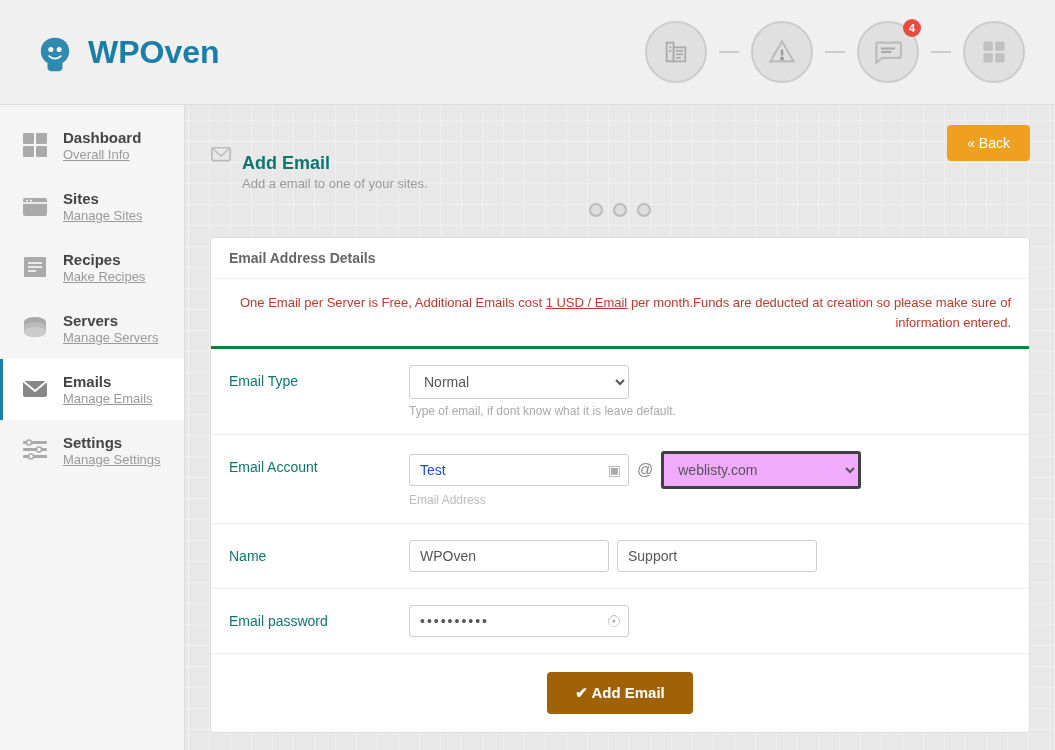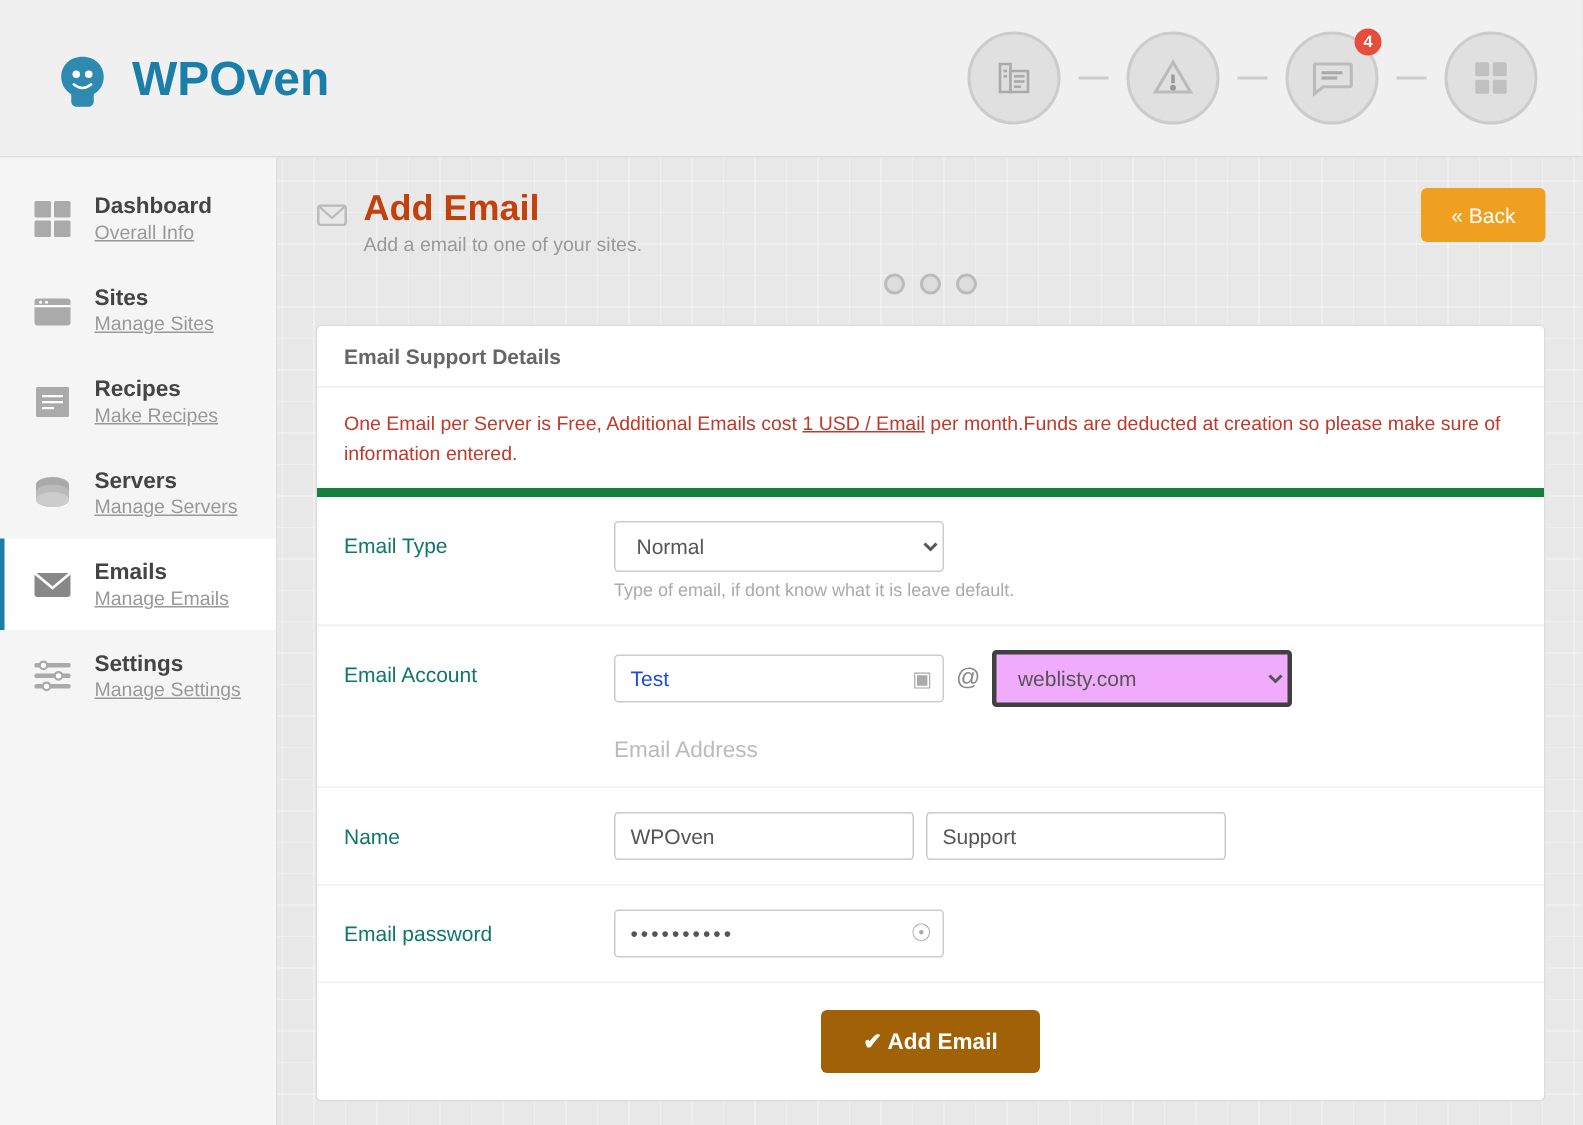--- a/index.html
+++ b/index.html
@@ -90,21 +90,21 @@
     
     .sidebar {
       width: 185px;
       background: #f5f5f5;
       border-right: 1px solid #ddd;
       padding-top: 10px;
       flex-shrink: 0;
     }
     .sidebar-item {
       display: flex;
-      align-items: center;
+      align-items: flex-start;
       padding: 14px 16px;
       cursor: pointer;
       border-left: 3px solid transparent;
       gap: 12px;
     }
     .sidebar-item.active {
       background: #fff;
       border-left-color: #1a7ea8;
     }
     .sidebar-item-icon {
@@ -146,23 +146,24 @@
     }
     .page-title-section {
       display: flex;
       align-items: center;
       gap: 10px;
     }
     .page-icon {
       color: #888;
     }
     .page-title {
-      font-size: 24px;
+      font-size: 18px;
       font-weight: 600;
-      color: #c2410c;
+      color: #0f766e;
+      margin-top: 28px;
     }
     .page-subtitle {
       font-size: 13px;
       color: #999;
       margin-top: 2px;
     }
     .back-btn {
       background: #f0a020;
       color: white;
       border: none;
@@ -201,24 +202,25 @@
       padding: 12px 18px;
       border-bottom: 1px solid #eee;
       font-size: 14px;
       color: #666;
       font-weight: 600;
     }
 
     
     .info-box {
       padding: 14px 18px;
-      border-bottom: 6px solid #15803d;
+      border-bottom: 3px solid #15803d;
       font-size: 13px;
       color: #c0392b;
       line-height: 1.5;
+      text-align: right;
     }
     .info-box a {
       color: #c0392b;
       text-decoration: underline;
     }
 
     
     .form-row {
       display: flex;
       align-items: flex-start;
@@ -289,23 +291,23 @@
       padding: 7px 10px;
       border: 3px solid #404040;
       border-radius: 3px;
       font-size: 14px;
       color: #555;
       background: #f0abfc;
       cursor: pointer;
       appearance: auto;
     }
     .email-addr-hint {
-      font-size: 15px;
+      font-size: 12px;
       color: #bbb;
-      margin-top: 20px;
+      margin-top: 4px;
     }
 
     .name-wrap {
       display: flex;
       gap: 8px;
     }
     .name-input {
       width: 200px;
       padding: 7px 10px;
       border: 1px solid #ccc;
@@ -535,21 +537,21 @@
       <button class="back-btn">« Back</button>
     </div>
 
     <div class="steps">
       <div class="step-dot"></div>
       <div class="step-dot"></div>
       <div class="step-dot"></div>
     </div>
 
     <div class="card">
-      <div class="card-header">Email Support Details</div>
+      <div class="card-header">Email Address Details</div>
 
       <div class="info-box">
         <span>One Email per Server is Free, Additional Emails cost </span><a href="#">1 USD / Email</a><span> per month.Funds are deducted at creation so please make sure of information entered.</span>
       </div>
 
       <div class="form-row">
         <div class="form-label">Email Type</div>
         <div class="form-control-wrap">
           <select class="form-select">
             <option>Normal</option>

